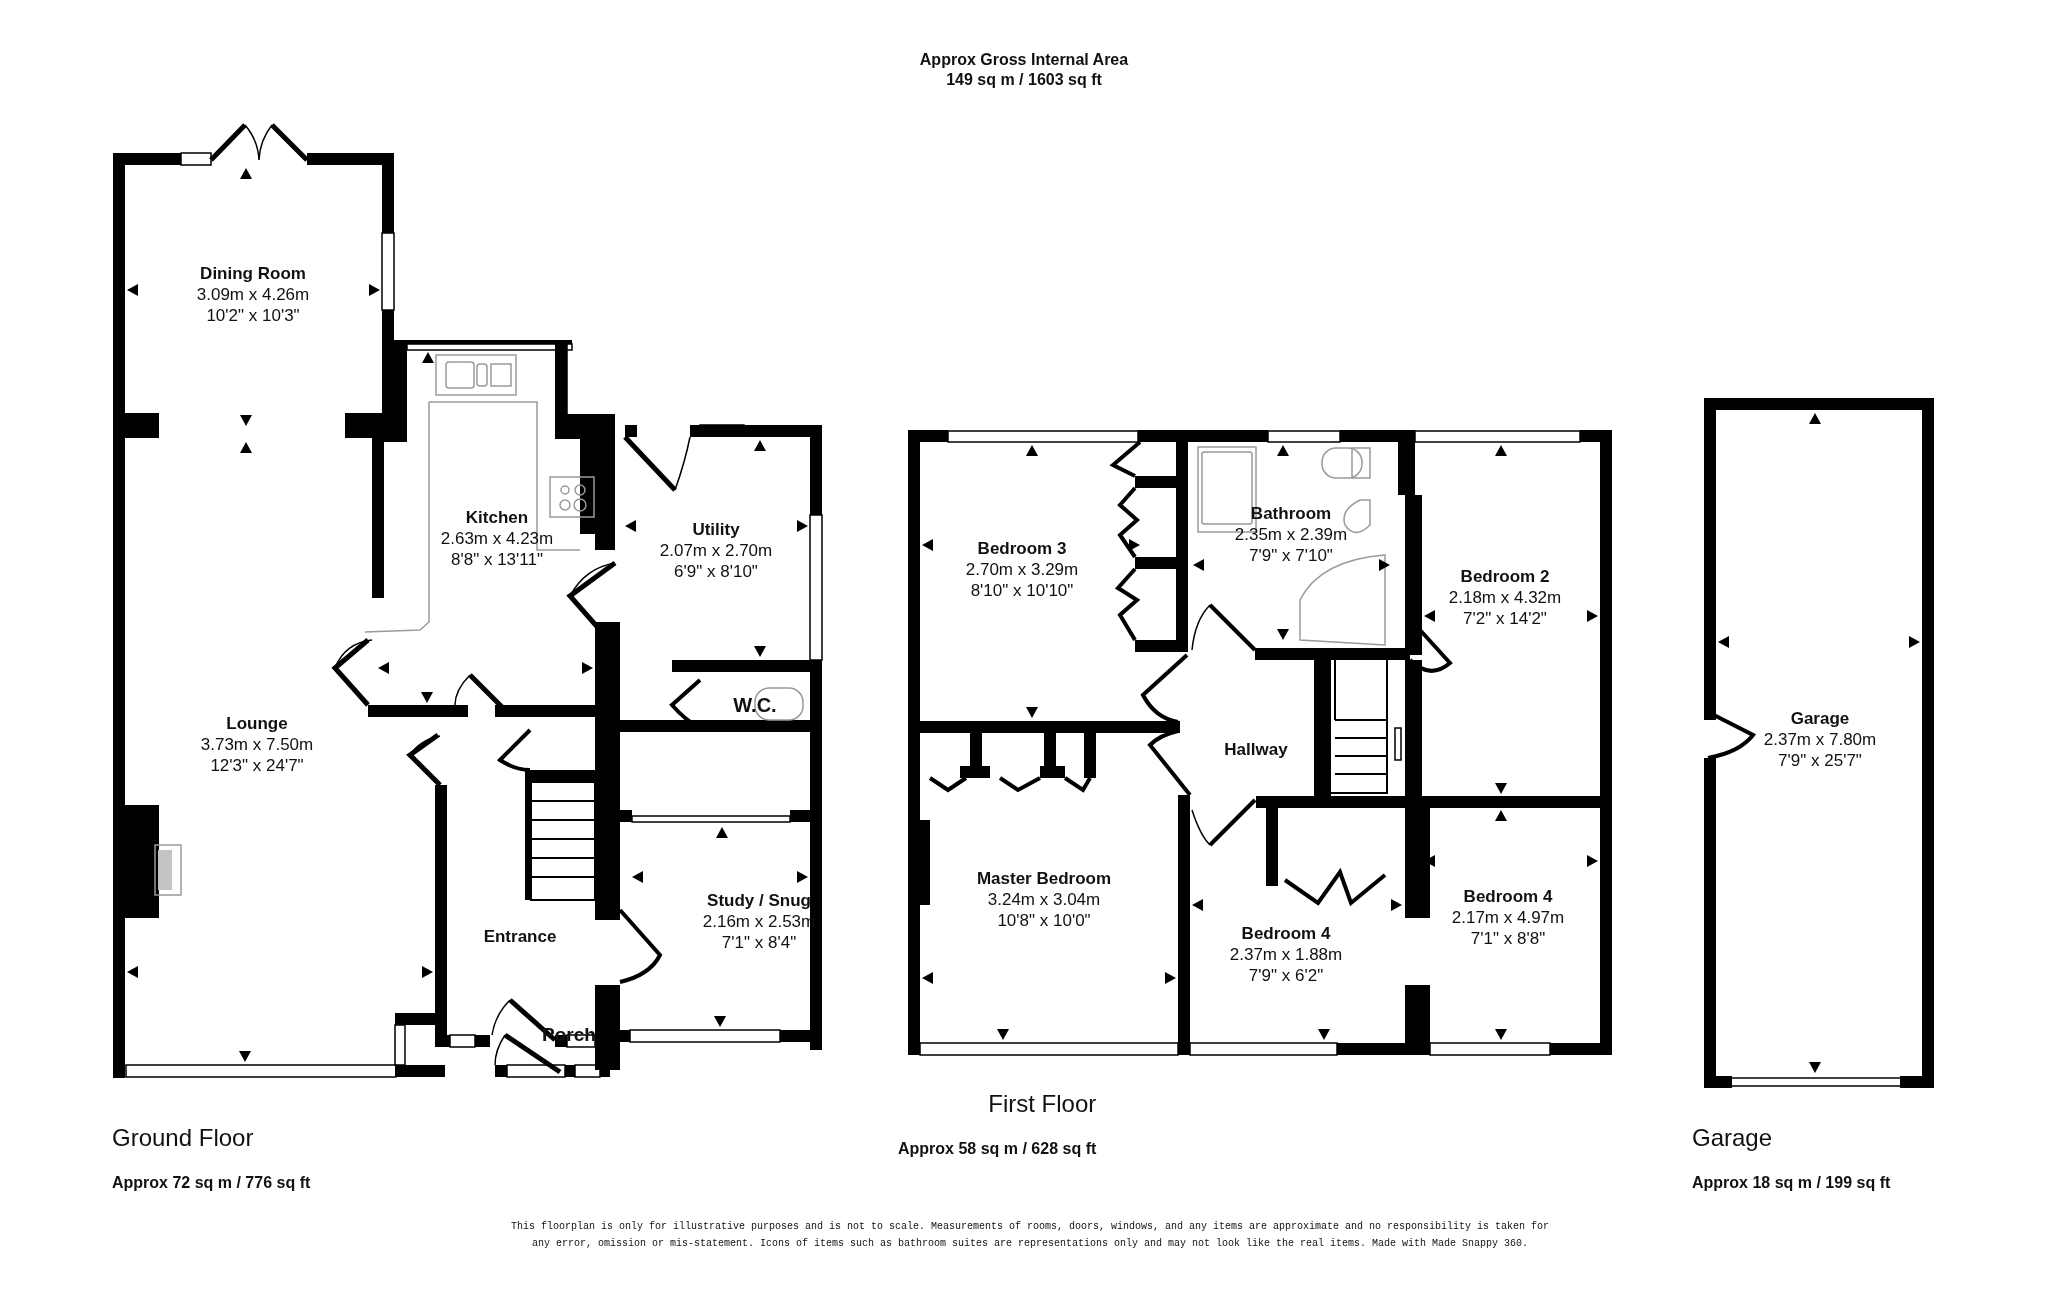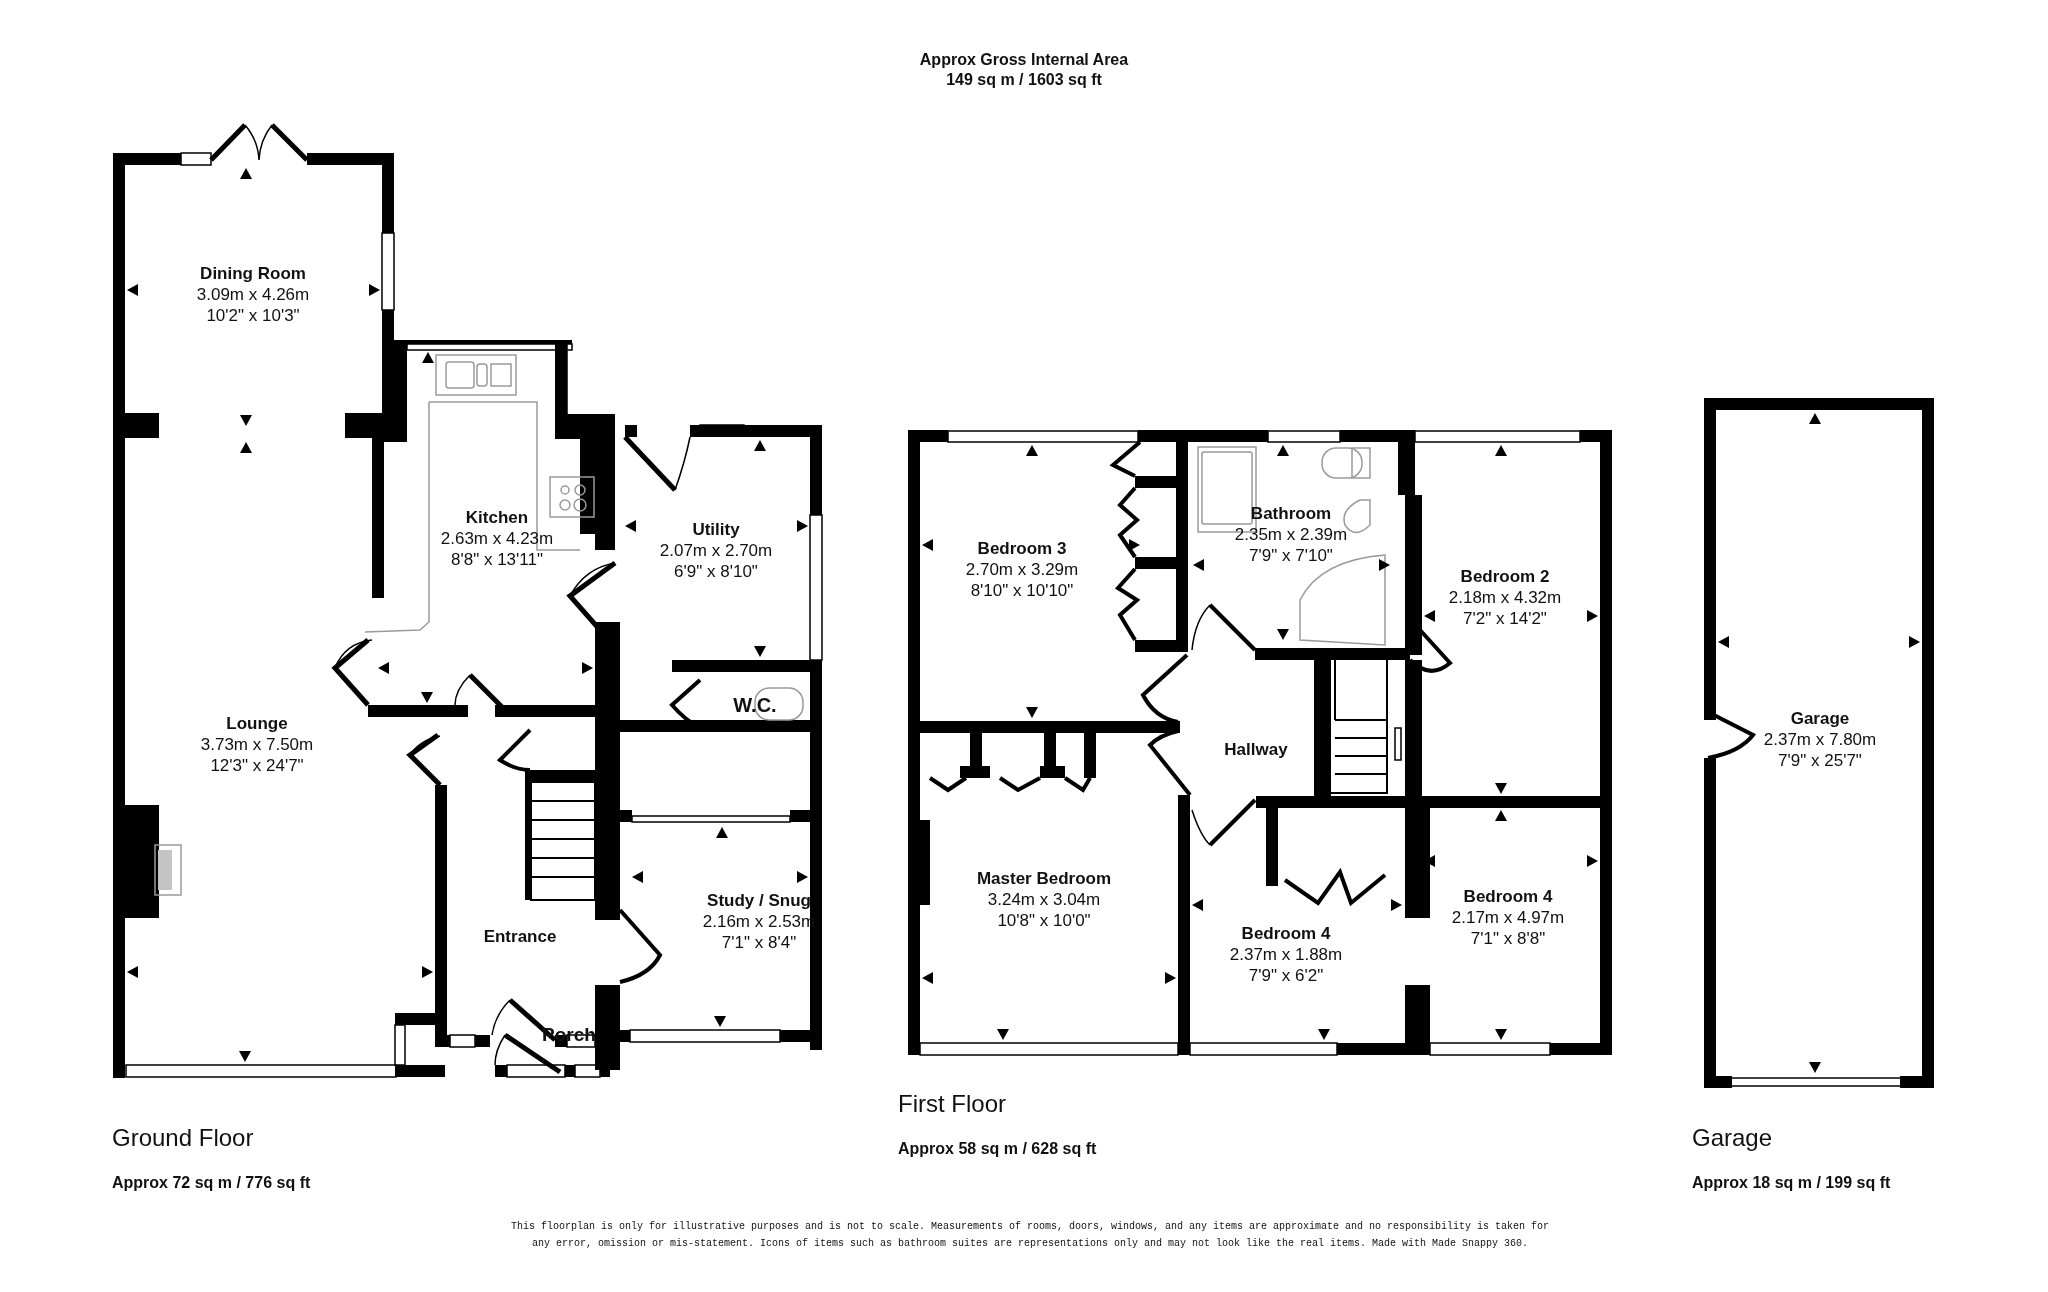--- a/index.html
+++ b/index.html
@@ -357,21 +357,21 @@
 <div class="room-label" style="left:1820px;top:708px;">
   <span class="nm">Garage</span>
   <span class="dm">2.37m x 7.80m</span>
   <span class="dm">7'9" x 25'7"</span>
 </div>
 
 <div class="floor-caption" style="left:112px;top:1124px;">
   <span class="fname">Ground Floor</span>
   <span class="farea">Approx 72 sq m / 776 sq ft</span>
 </div>
-<div class="floor-caption" style="left:898px;top:1090px;">
+<div class="floor-caption" style="left:898px;top:1090px;text-align:right;">
   <span class="fname">First Floor</span>
   <span class="farea">Approx 58 sq m / 628 sq ft</span>
 </div>
 <div class="floor-caption" style="left:1692px;top:1124px;">
   <span class="fname">Garage</span>
   <span class="farea">Approx 18 sq m / 199 sq ft</span>
 </div>
 
 <div class="disclaimer">This floorplan is only for illustrative purposes and is not to scale. Measurements of rooms, doors, windows, and any items are approximate and no responsibility is taken for any error, omission or mis-statement. Icons of items such as bathroom suites are representations only and may not look like the real items. Made with Made Snappy 360.</div>
 

